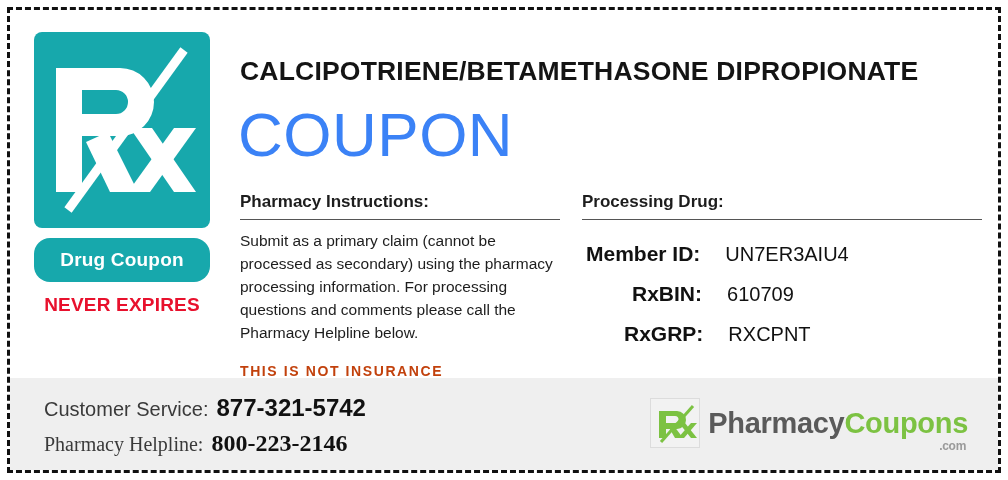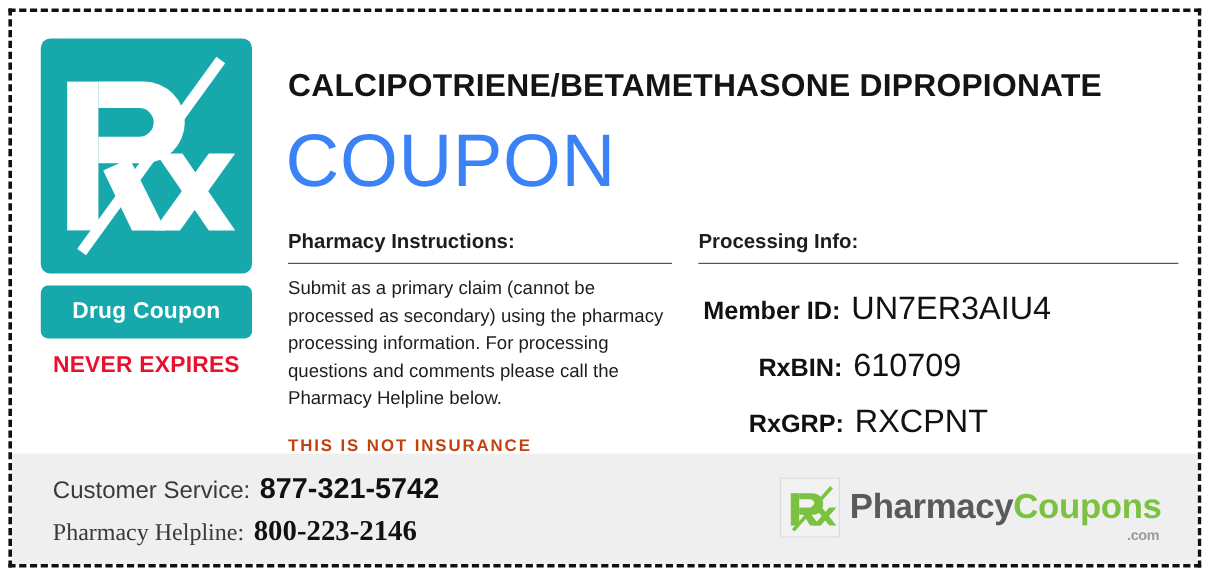--- a/index.html
+++ b/index.html
@@ -46,21 +46,21 @@
     overflow: hidden;
   }
   .rx-glyph {
     position: absolute;
     left: 0; top: 0; width: 176px; height: 196px;
   }
   .drug-coupon-bar {
     margin-top: 10px;
     width: 176px; height: 44px;
     background: #17a8ac;
-    border-radius: 6px;
+    border-radius: 16px;
     color: #ffffff;
     font-size: 19px;
     font-weight: bold;
     display: flex;
     align-items: center;
     justify-content: center;
     letter-spacing: .2px;
   }
   .never-expires {
     margin-top: 12px;
@@ -143,23 +143,23 @@
   .proc-row.r1 { margin-top: 22px; padding-left: 4px; }
   .proc-row.r2 { padding-left: 50px; }
   .proc-row.r3 { padding-left: 42px; }
   .proc-label {
     font-size: 21px;
     font-weight: bold;
     color: #111111;
     white-space: nowrap;
   }
   .proc-value {
-    font-size: 27px;
+    font-size: 20px;
     color: #111111;
-    margin-left: 9px;
+    margin-left: 25px;
     white-space: nowrap;
   }
 
   
   .footer {
     position: absolute;
     left: 10px; top: 378px;
     width: 988px; height: 92px;
     background: #efefef;
   }
@@ -244,21 +244,21 @@
     <div class="drug-name">CALCIPOTRIENE/BETAMETHASONE DIPROPIONATE</div>
     <div class="coupon-word">COUPON</div>
 
     <div class="instructions">
       <span class="sec-title">Pharmacy Instructions:</span>
       <div class="instr-body">Submit as a primary claim (cannot be processed as secondary) using the pharmacy processing information. For processing questions and comments please call the Pharmacy Helpline below.</div>
       <div class="not-insurance">THIS IS NOT INSURANCE</div>
     </div>
 
     <div class="processing">
-      <span class="proc-title">Processing Info:</span>
+      <span class="proc-title">Processing Drug:</span>
 
       <div class="proc-row r1">
         <span class="proc-label">Member ID:</span>
         <span class="proc-value">UN7ER3AIU4</span>
       </div>
 
       <div class="proc-row r2">
         <span class="proc-label">RxBIN:</span>
         <span class="proc-value">610709</span>
       </div>

